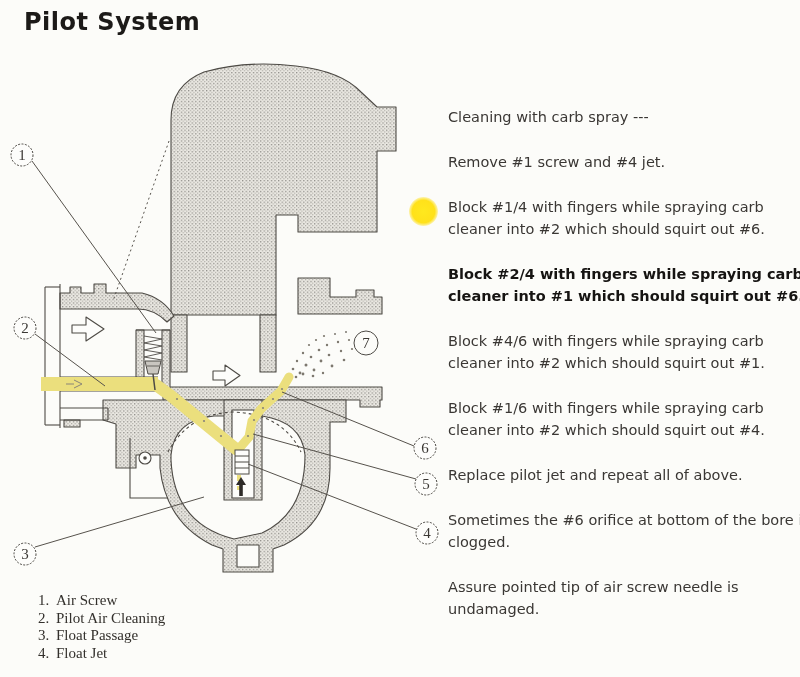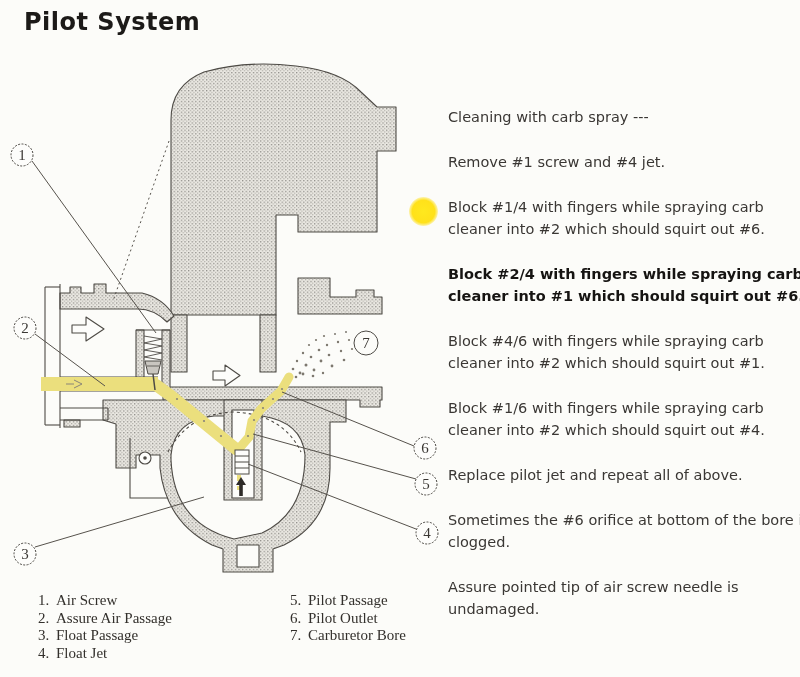--- a/index.html
+++ b/index.html
@@ -221,34 +221,23 @@
     <p>Replace pilot jet and repeat all of above.</p>
     <p>Sometimes the #6 orifice at bottom of the bore is clogged.</p>
     <p>Assure pointed tip of air screw needle is undamaged.</p>
   </div>
 
   <div class="legend col1">
     <div class="row">
       <span class="num">1.</span><span>Air Screw</span>
     </div>
     <div class="row">
-      <span class="num">2.</span><span>Assure Air Passage</span>
+      <span class="num">2.</span><span>Pilot Air Cleaning</span>
     </div>
     <div class="row">
       <span class="num">3.</span><span>Float Passage</span>
     </div>
     <div class="row">
       <span class="num">4.</span><span>Float Jet</span>
     </div>
   </div>
-  <div class="legend col2">
-    <div class="row">
-      <span class="num">5.</span><span>Pilot Passage</span>
-    </div>
-    <div class="row">
-      <span class="num">6.</span><span>Pilot Outlet</span>
-    </div>
-    <div class="row">
-      <span class="num">7.</span><span>Carburetor Bore</span>
-    </div>
-  </div>
 
 </div>
 
 </body></html>

